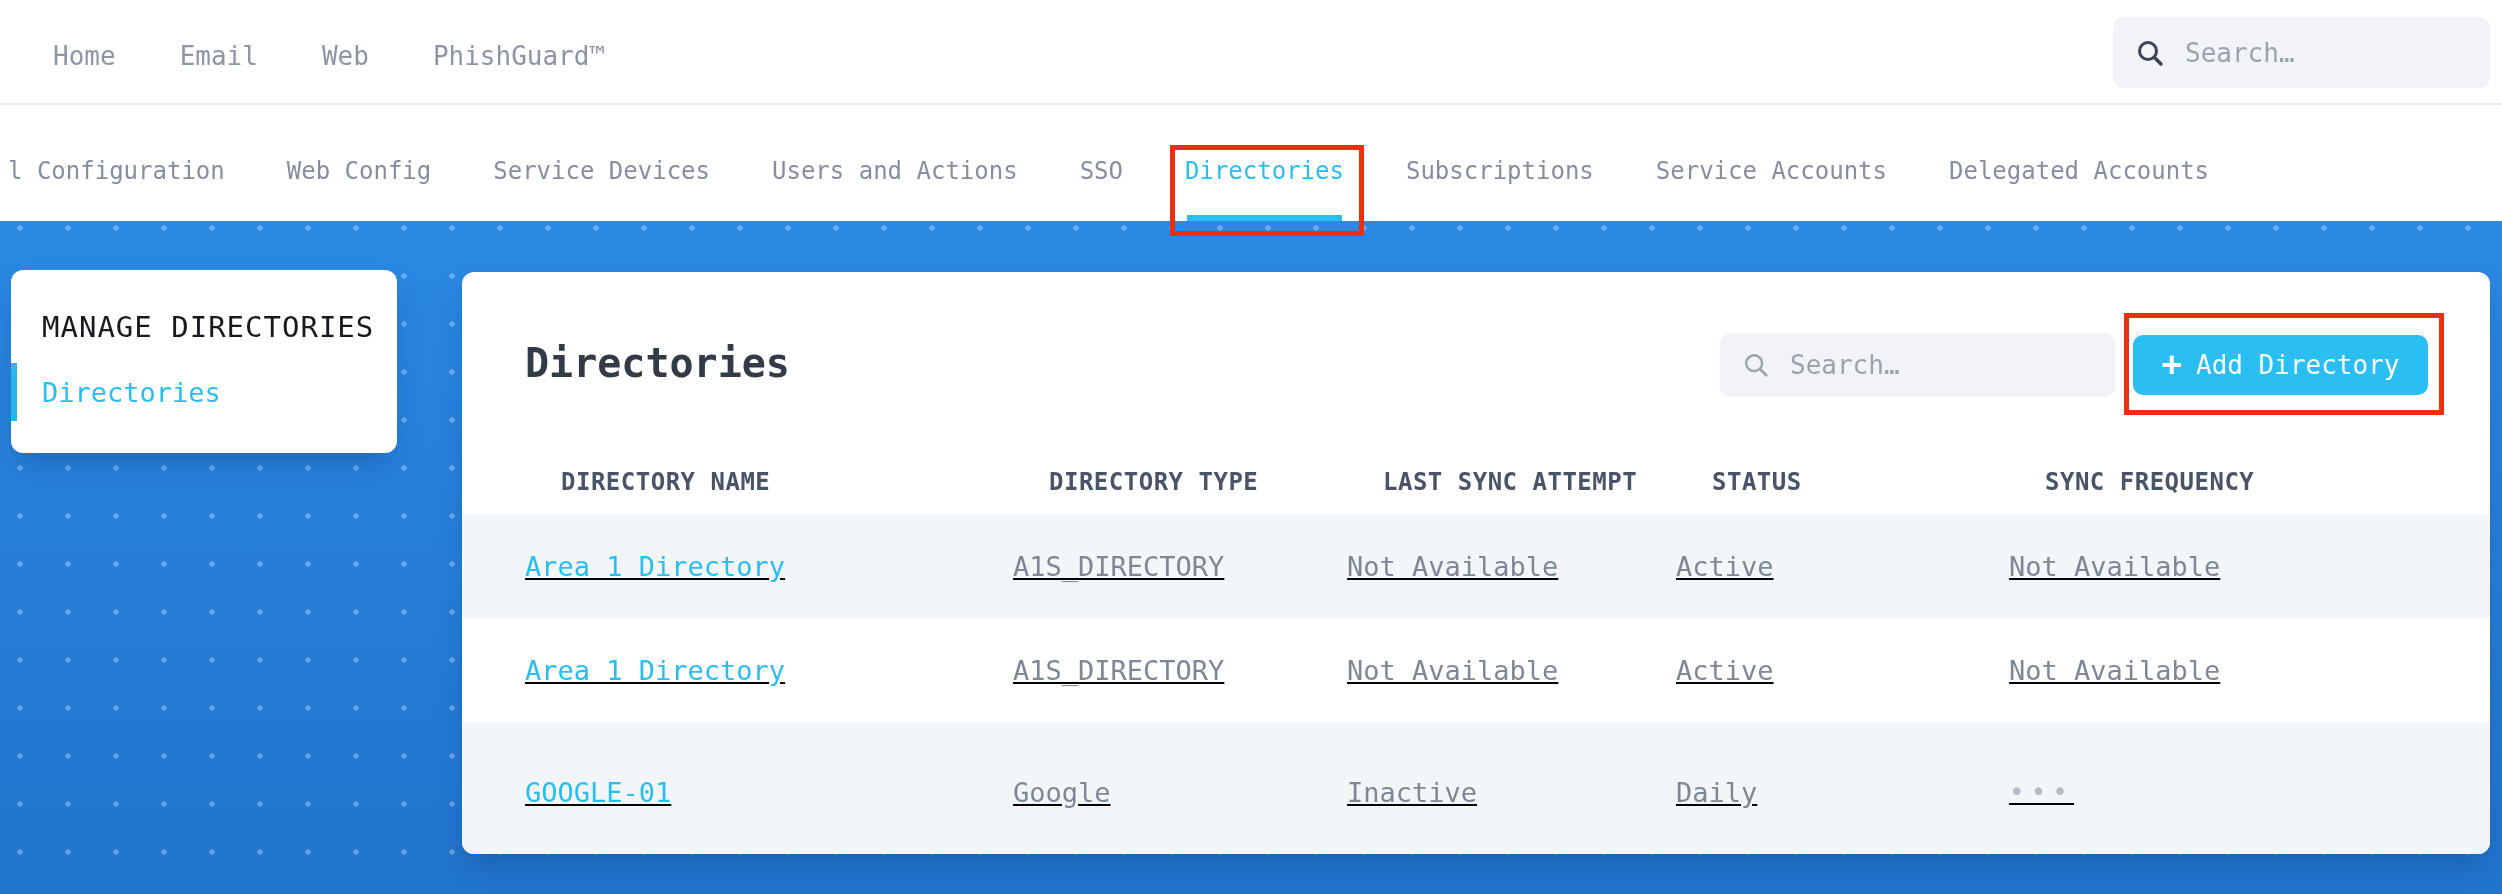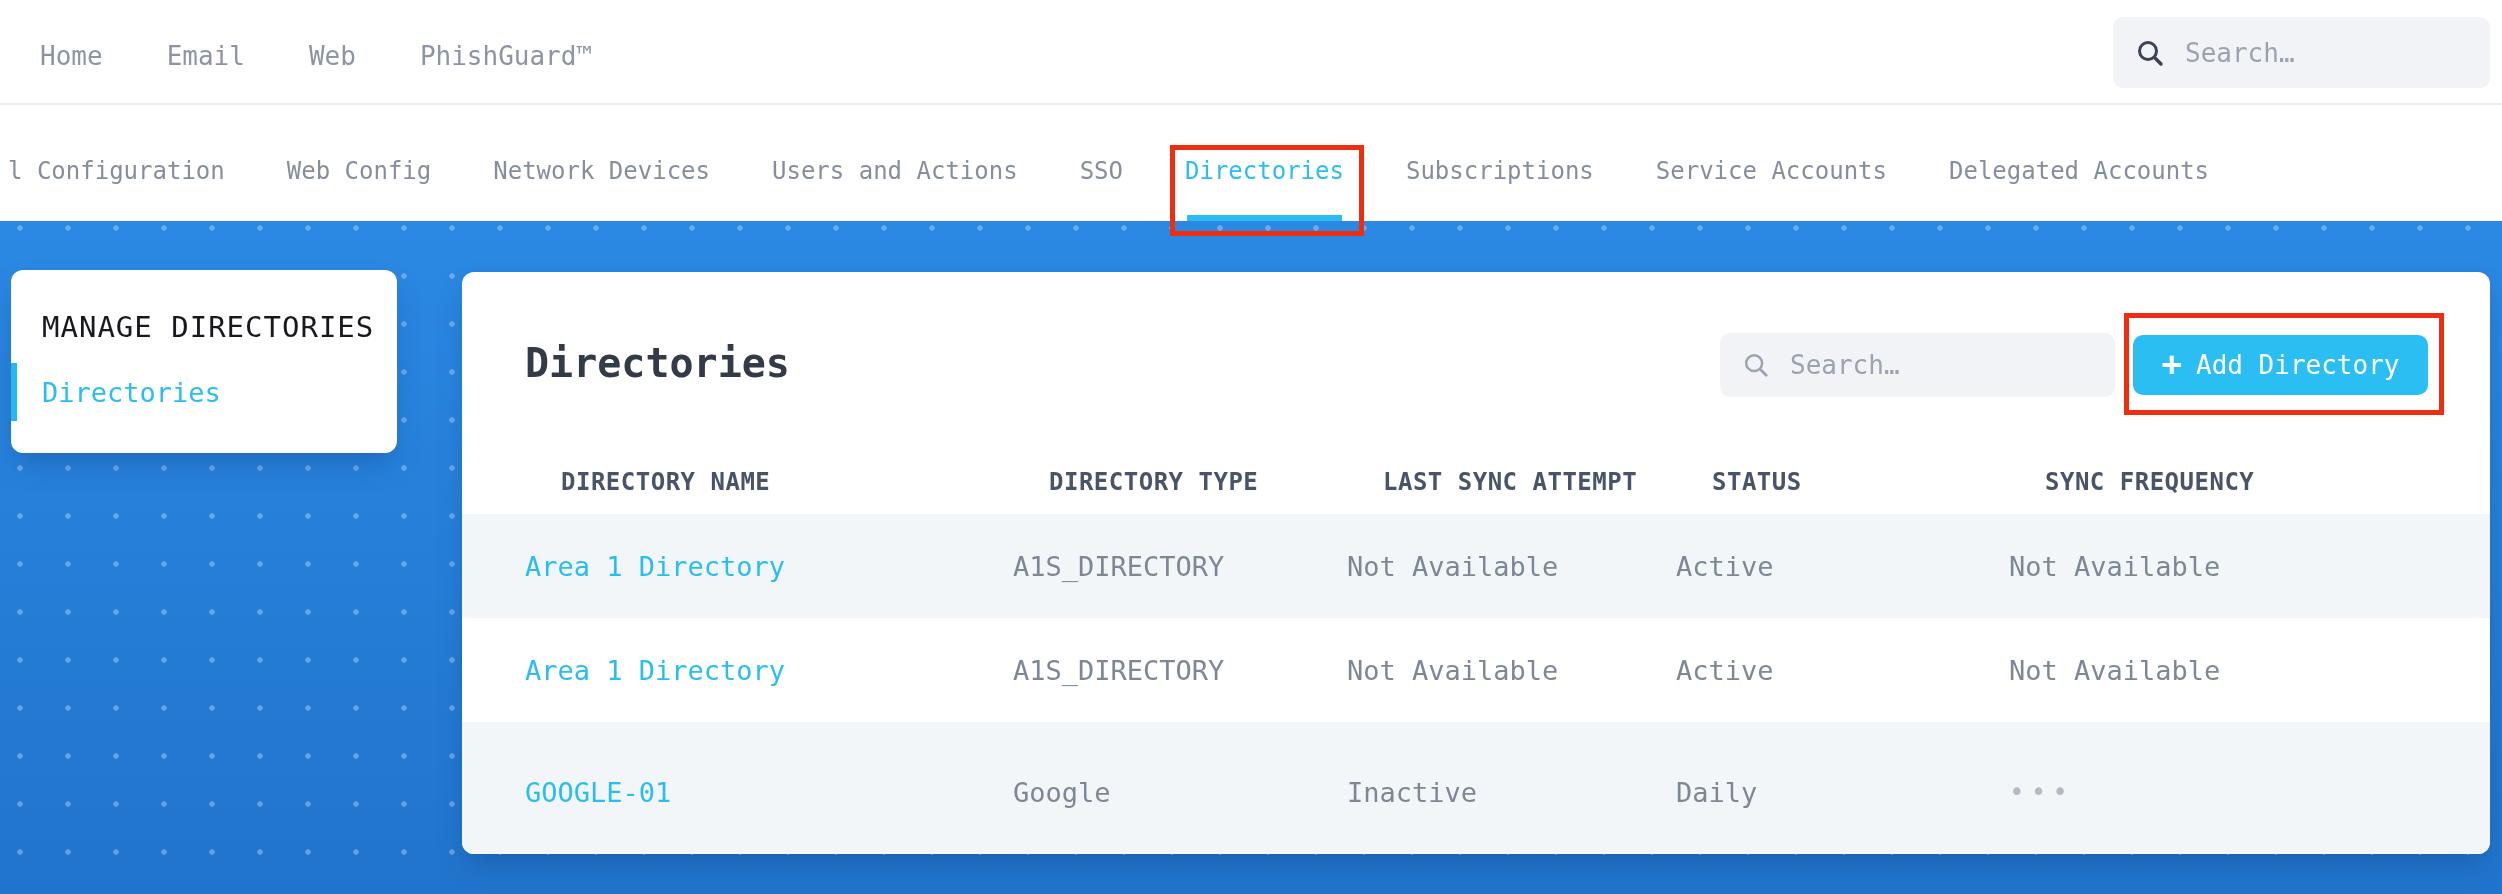--- a/index.html
+++ b/index.html
@@ -10,21 +10,21 @@
     background:#ffffff;
   }
 
   
   .topnav {
     position:absolute; left:0; top:0; width:100%; height:105px;
     background:#ffffff; border-bottom:2px solid #e9ebee; z-index:6;
   }
   .topnav-items {
     position:absolute; left:0; top:0; height:111px;
-    display:flex; align-items:center; gap:64px; padding-left:40px;
+    display:flex; align-items:center; gap:64px; padding-left:53px;
   }
   .topnav-item {
     font-size:26px; color:#8d94a4; text-decoration:none; white-space:nowrap; cursor:pointer;
   }
   .search-box {
     display:flex; align-items:center; gap:18px;
     background:#f2f3f6; border-radius:10px; padding:0 22px;
   }
   .top-search { position:absolute; right:12px; top:17px; width:377px; height:71px; }
   .search-box input {
@@ -114,21 +114,21 @@
   
   .dir-table { position:absolute; left:0; top:178px; right:0; }
   .thead, .trow {
     display:grid; grid-template-columns:488px 334px 329px 333px 348px 60px;
     align-items:center; padding-left:63px;
   }
   .thead { height:64px; }
   .th {
     font-size:24px; font-weight:700; color:#4a5468; letter-spacing:0.5px; white-space:nowrap;margin-left:36px;
   }
-  .trow { height:104px; }
+  .trow { height:104px;text-decoration:underline; }
   .tbody .trow:nth-of-type(odd) { background:#f3f6f9; }
   .tbody .trow:nth-of-type(3) { height:140px; }
   .cell { font-size:27px; color:#7e8795; white-space:nowrap; }
   .cell.link { color:#29bdf0; text-decoration:none; cursor:pointer; }
   .cell.menu {
     font-size:26px; letter-spacing:6px; color:#b5bbc5; cursor:pointer; line-height:1;
   }
 </style>
 </head>
 <body>
@@ -156,21 +156,21 @@
 
   <a class="subnav-item">
         <span class="subnav-label">l Configuration</span>
 
       </a>
       <a class="subnav-item">
         <span class="subnav-label">Web Config</span>
 
       </a>
       <a class="subnav-item">
-        <span class="subnav-label">Network Devices</span>
+        <span class="subnav-label">Service Devices</span>
 
       </a>
       <a class="subnav-item">
         <span class="subnav-label">Users and Actions</span>
 
       </a>
       <a class="subnav-item">
         <span class="subnav-label">SSO</span>
 
       </a>

